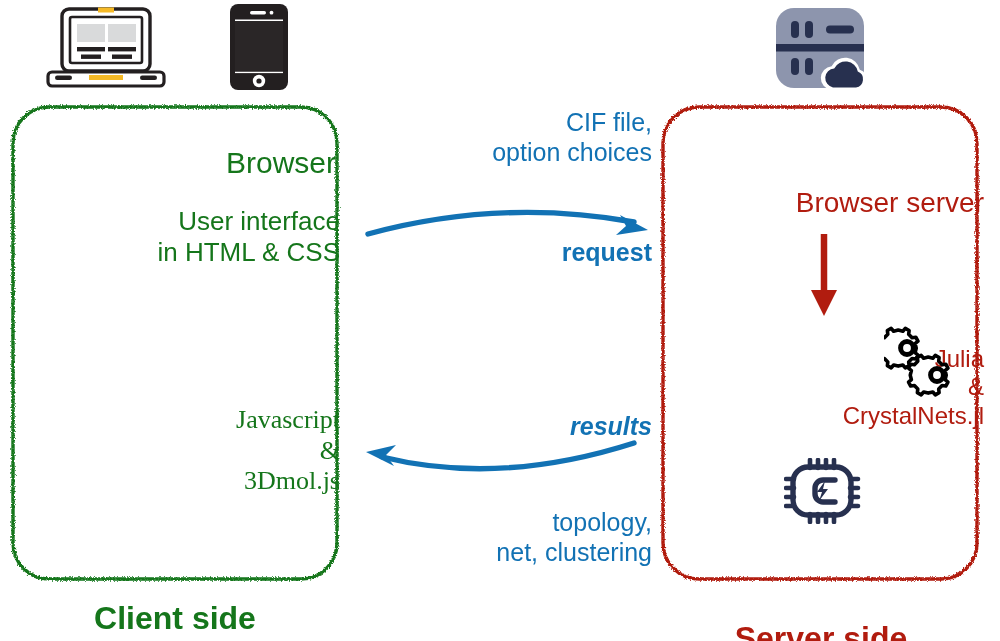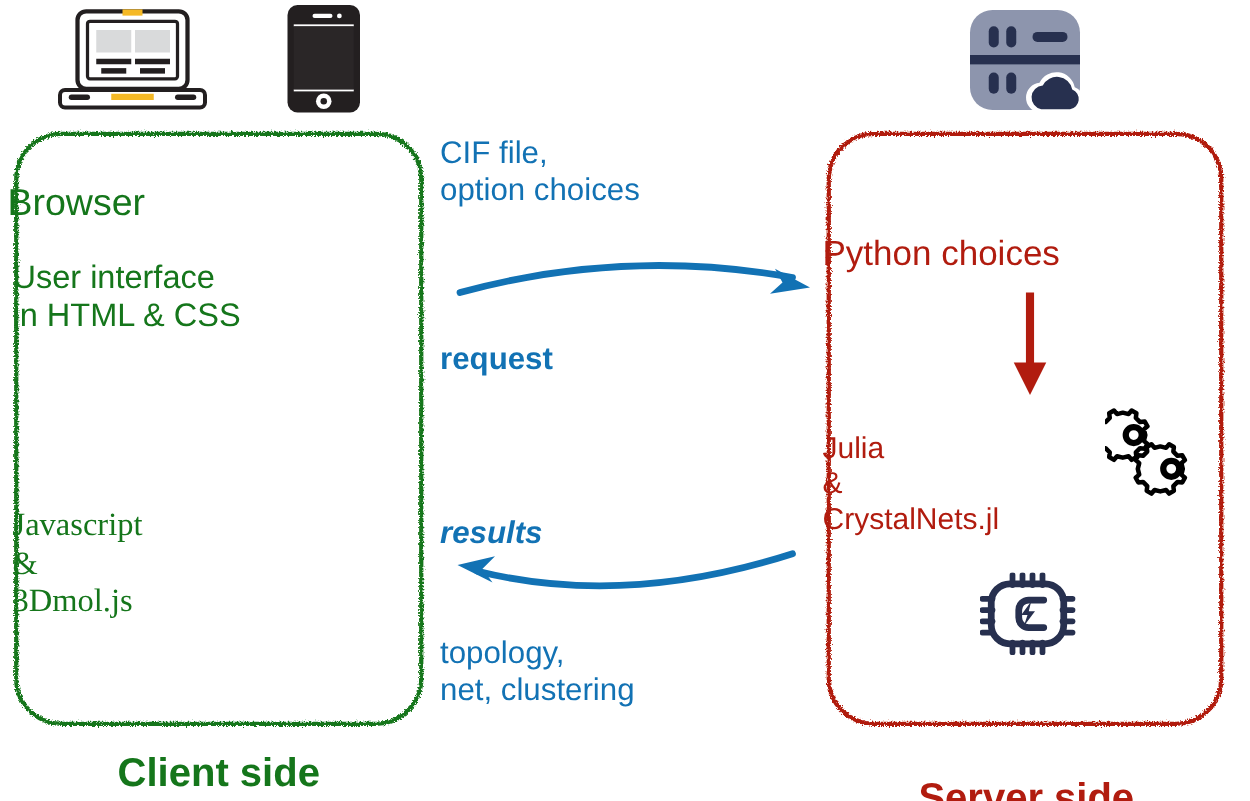--- a/index.html
+++ b/index.html
@@ -33,21 +33,21 @@
   
   .rough-box {
     position: absolute;
   }
   #client-box { left: 4px;   top: 98px; width: 342px; height: 490px; }
   #server-box { left: 654px; top: 98px; width: 332px; height: 490px; }
 
   
   .tx {
     position: absolute;
-    text-align: left;
+    text-align: right;
     line-height: 1.18;
     white-space: pre-line;
   }
   .green  { color: #15761b; }
   .red    { color: #b11c0f; }
   .blue   { color: #1272b4; }
 
   #client-title {
     left: 6px; top: 145px; width: 330px;
     font-size: 30px;
@@ -80,21 +80,21 @@
   #client-caption { left: 10px;  width: 330px; }
   #server-caption { left: 658px; width: 326px; margin-top: 20px; }
 
   
   #request-top {
     left: 352px; top: 108px; width: 300px;
     font-size: 25px;
   }
   #request-label {
     left: 352px; top: 238px; width: 300px;
-    font-size: 25px; font-weight: bold; margin-top: 35px;
+    font-size: 25px; font-weight: bold;
   }
   #results-label {
     left: 352px; top: 412px; width: 300px;
     font-size: 25px; font-weight: bold; font-style: italic;
   }
   #results-bottom {
     left: 352px; top: 508px; width: 300px;
     font-size: 25px;
   }
 
@@ -184,21 +184,21 @@
   </div>
 
   <div class="tx green" id="client-title">Browser</div>
   <div class="tx green" id="client-sub">User interface
 in HTML &amp; CSS</div>
   <div class="tx green" id="client-tech">Javascript
 &amp;
 3Dmol.js</div>
   <div class="green" id="client-caption">Client side</div>
 
-  <div class="tx red" id="server-title">Python choices</div>
+  <div class="tx red" id="server-title">Browser server</div>
   <div class="tx red" id="server-tech">Julia
 &amp;
 CrystalNets.jl</div>
   <div class="red" id="server-caption">Server side</div>
 
   <div class="icon-abs" style="left:800px; top:232px; width:48px; height:86px;">
     <svg viewBox="0 0 48 86" width="48" height="86" aria-hidden="true">
       <line x1="24" y1="2" x2="24" y2="64" stroke="#b11c0f" stroke-width="6.5"></line>
       <polygon points="24,84 11,58 37,58" fill="#b11c0f"></polygon>
     </svg>

